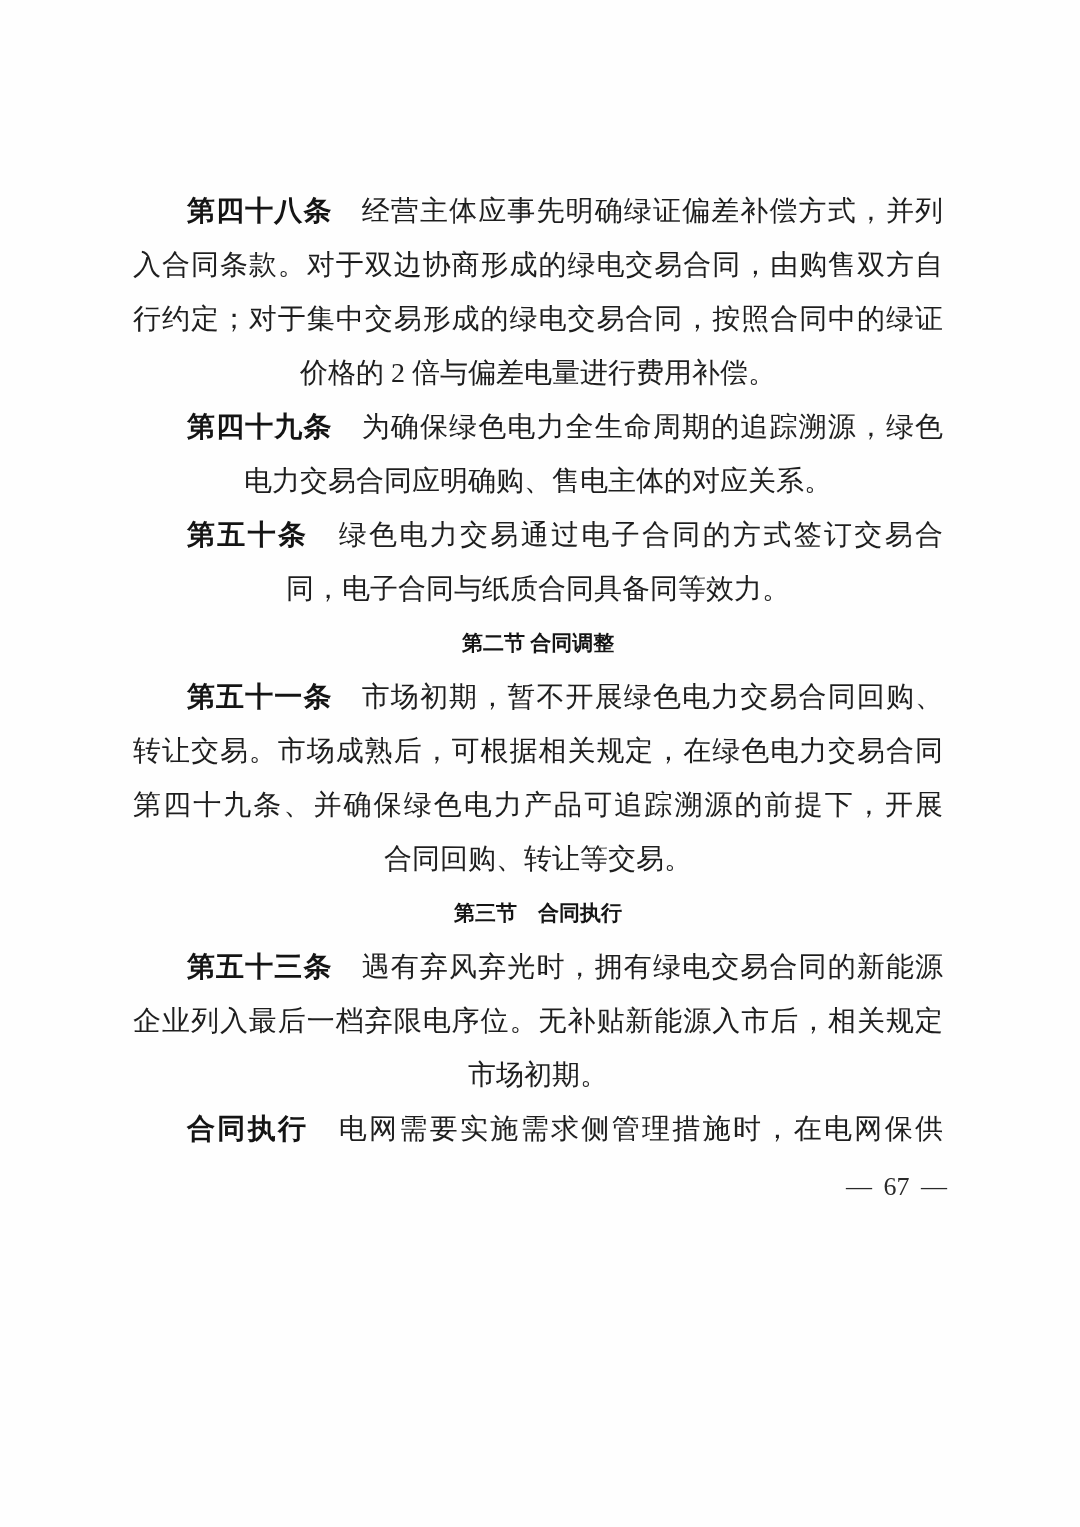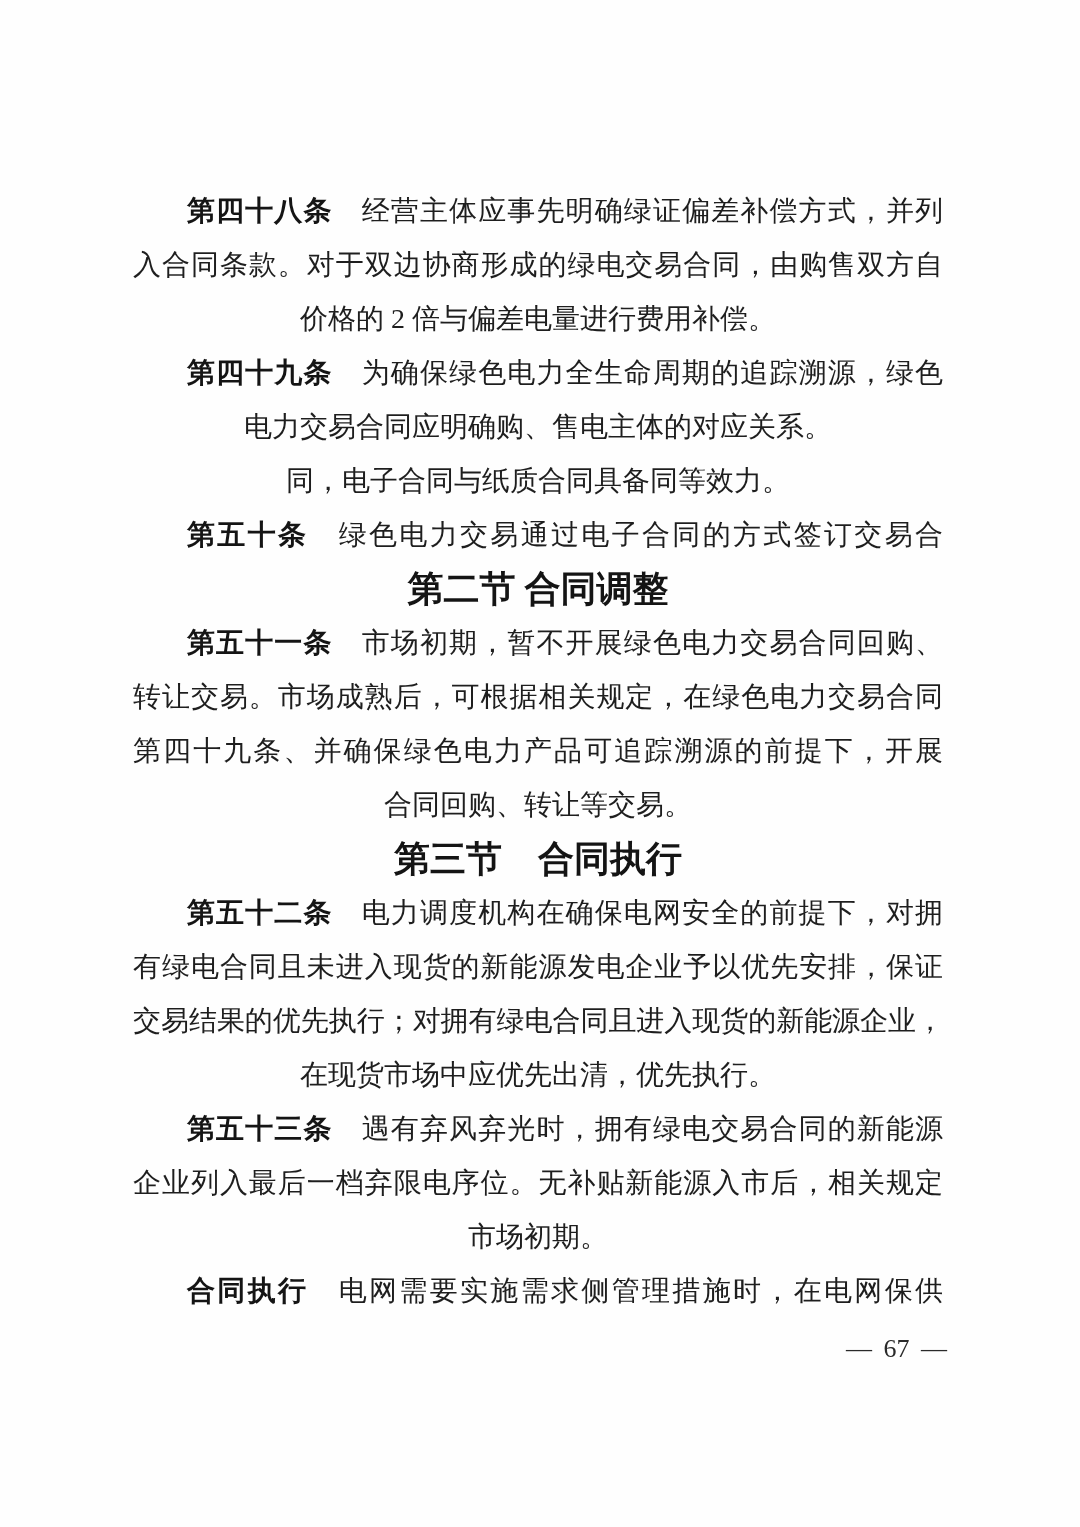--- a/index.html
+++ b/index.html
@@ -38,21 +38,21 @@
     padding-left: 54px;
   }
   .line.tight {
     letter-spacing: -1px;
   }
   .lead {
     font-weight: bold;
     color: #141414;
   }
   .heading {
-    font-size: 36px;
+    font-size: 21px;
     line-height: 54px;
     height: 54px;
     font-weight: bold;
     text-align: center;
     color: #141414;
   }
   .footer {
     margin-top: 16px;
     padding-right: 133px;
     text-align: right;
@@ -63,44 +63,39 @@
   }
 </style>
 </head>
 <body>
 
 <div class="page">
   <div class="doc">
       <div class="para">
         <div class="line indent full"><span class="lead">第四十八条</span>　经营主体应事先明确绿证偏差补偿方式，并列</div>
         <div class="line full">入合同条款。对于双边协商形成的绿电交易合同，由购售双方自</div>
+        <div class="line full">行约定；对于集中交易形成的绿电交易合同，按照合同中的绿证</div>
         <div class="line">价格的 2 倍与偏差电量进行费用补偿。</div>
       </div>
       <div class="para">
         <div class="line indent full"><span class="lead">第四十九条</span>　为确保绿色电力全生命周期的追踪溯源，绿色</div>
         <div class="line">电力交易合同应明确购、售电主体的对应关系。</div>
       </div>
       <div class="para">
+        <div class="line indent full"><span class="lead">第五十条</span>　绿色电力交易通过电子合同的方式签订交易合</div>
         <div class="line">同，电子合同与纸质合同具备同等效力。</div>
-        <div class="line indent full"><span class="lead">第五十条</span>　绿色电力交易通过电子合同的方式签订交易合</div>
       </div>
       <div class="heading">第二节 合同调整</div>
       <div class="para">
         <div class="line indent full"><span class="lead">第五十一条</span>　市场初期，暂不开展绿色电力交易合同回购、</div>
         <div class="line full">转让交易。市场成熟后，可根据相关规定，在绿色电力交易合同</div>
         <div class="line full">第四十九条、并确保绿色电力产品可追踪溯源的前提下，开展</div>
         <div class="line">合同回购、转让等交易。</div>
       </div>
       <div class="heading">第三节　合同执行</div>
-      <div class="para">
-        <div class="line indent full"><span class="lead">第五十二条</span>　电力调度机构在确保电网安全的前提下，对拥</div>
-        <div class="line full">有绿电合同且未进入现货的新能源发电企业予以优先安排，保证</div>
-        <div class="line full tight">交易结果的优先执行；对拥有绿电合同且进入现货的新能源企业，</div>
-        <div class="line">在现货市场中应优先出清，优先执行。</div>
-      </div>
       <div class="para">
         <div class="line indent full"><span class="lead">第五十三条</span>　遇有弃风弃光时，拥有绿电交易合同的新能源</div>
         <div class="line full">企业列入最后一档弃限电序位。无补贴新能源入市后，相关规定</div>
         <div class="line">市场初期。</div>
       </div>
       <div class="para">
         <div class="line indent full"><span class="lead">合同执行</span>　电网需要实施需求侧管理措施时，在电网保供</div>
       </div>
     </div>
   <div class="footer">

